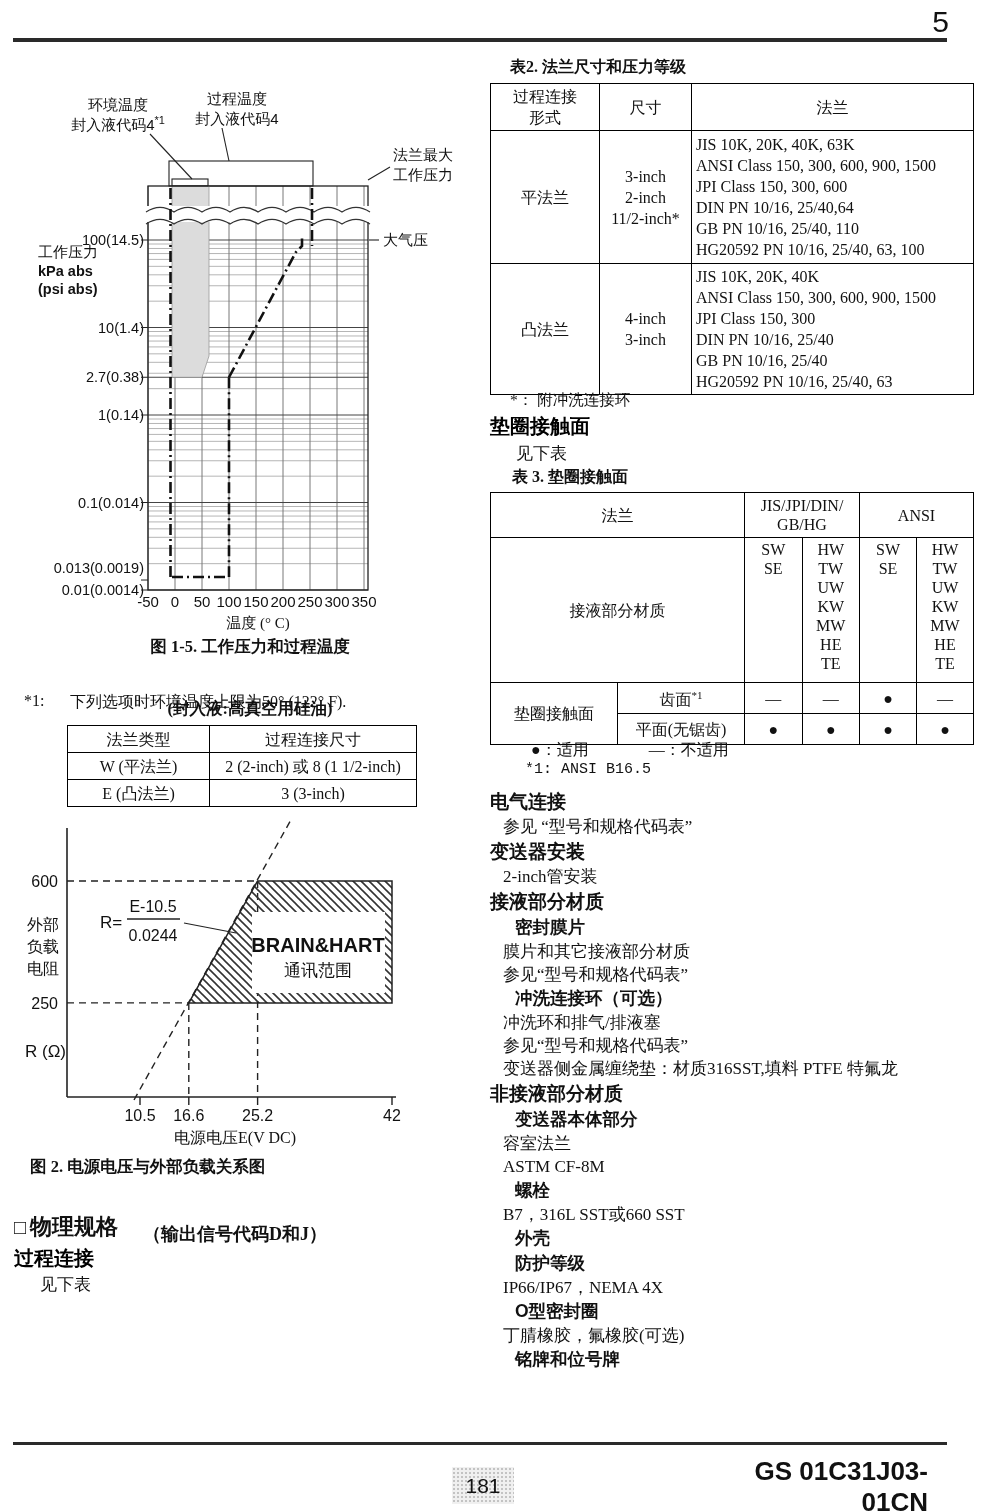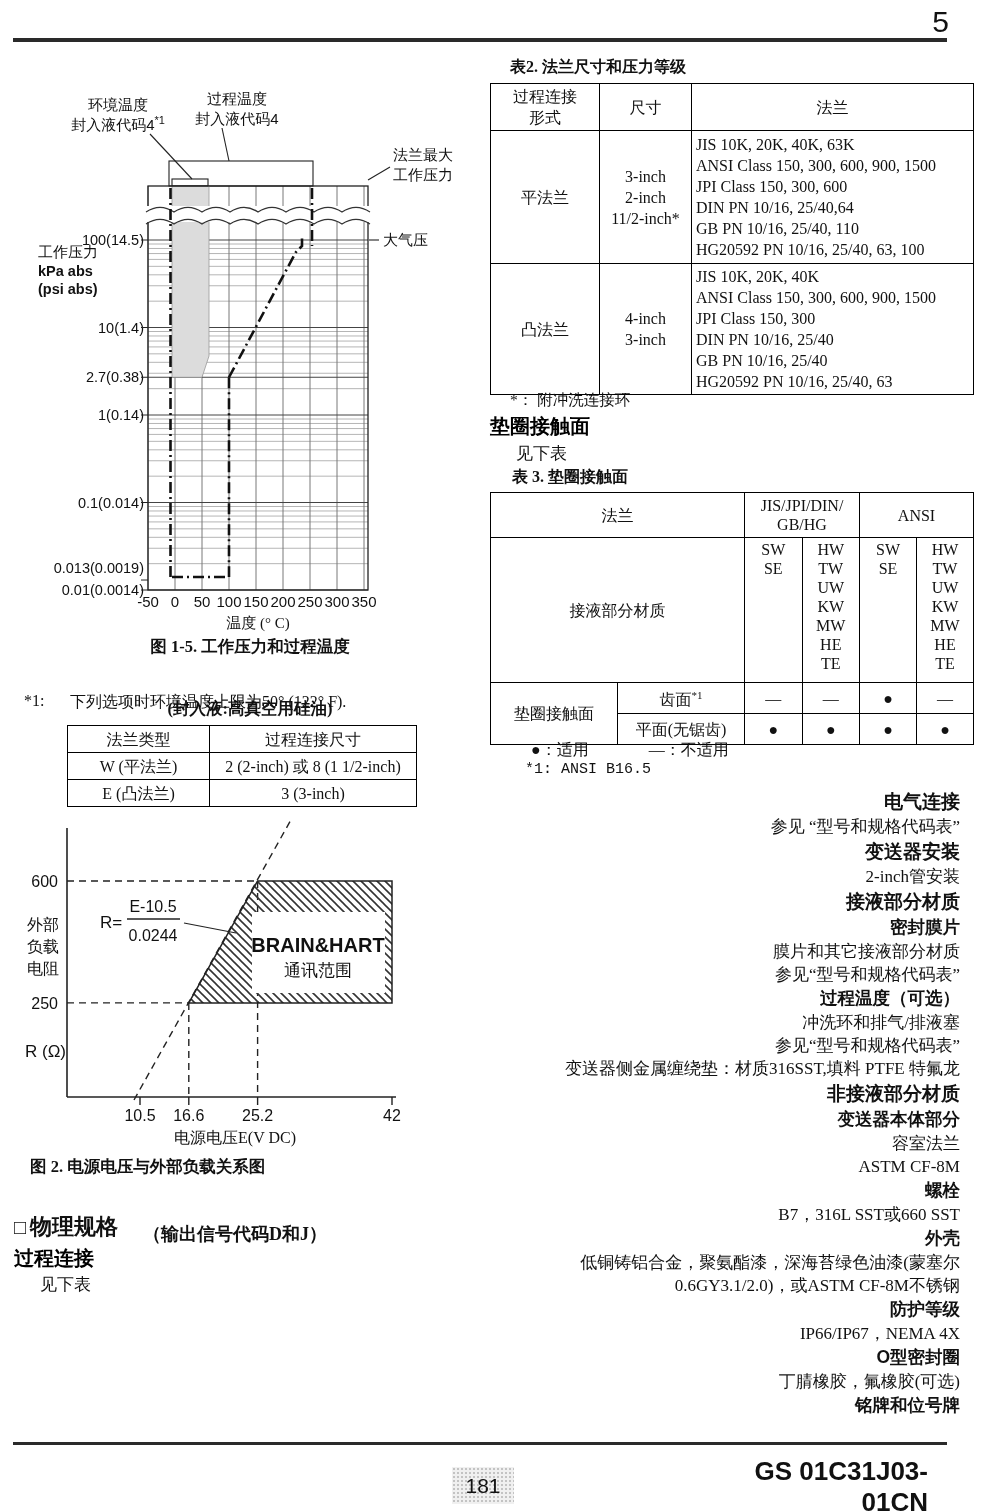--- a/index.html
+++ b/index.html
@@ -11,21 +11,21 @@
   .rule{background:#2a2a2a;height:3px;}
   .h1{font-family:"Liberation Sans",sans-serif;font-weight:bold;font-size:20px;color:#000;}
   .prelines{white-space:pre-line;}
   table{border-collapse:collapse;table-layout:fixed;}
   td,th{border:1.4px solid #000;font-weight:normal;vertical-align:middle;text-align:center;
         font-size:16px;line-height:21px;padding:2px 4px;color:#111;}
   .tleft{text-align:left;}
   .ttop{vertical-align:top;}
   #spec-sections .spec-h1{font-family:"Liberation Sans",sans-serif;font-weight:bold;font-size:19px;line-height:27px;}
   #spec-sections .spec-h2{font-family:"Liberation Sans",sans-serif;font-weight:bold;font-size:17.5px;line-height:25px;margin-left:25px;}
-  #spec-sections .spec-body{font-size:17px;line-height:23px;margin-left:28px;}
+  #spec-sections .spec-body{font-size:17px;line-height:23px;margin-left:13px;}
   .pagebox{background-color:#f0f0f0;
      background-image:radial-gradient(#c3c3c3 1px, transparent 1.1px);
      background-size:4px 4px;}
 </style>
 </head>
 <body>
 
 <div class="abs sans" style="left:915px;top:5px;width:34px;font-size:30px;text-align:right;">5</div>
 <div class="abs rule" style="left:13px;top:38px;width:934px;height:3.5px;"></div>
 
@@ -292,41 +292,40 @@
     <td>●</td>
   </tr>
 </tbody>
   </table>
 
 <div class="abs" style="left:531px;top:740px;font-size:16px;">
   <span>●：</span><span style="margin-right:60px;">适用</span><span>—：</span><span>不适用</span>
 </div>
 <div class="abs mono" style="left:525px;top:761px;font-size:15px;">*1:  ANSI B16.5</div>
 
-<div id="spec-sections" class="abs" style="left:490px;top:788px;width:470px;text-align:right;">
+<div id="spec-sections" class="abs" style="left:490px;top:788px;width:470px;">
     <div class="spec-h1">电气连接</div>
     <div class="spec-body">参见 “型号和规格代码表”</div>
     <div class="spec-h1">变送器安装</div>
     <div class="spec-body">2-inch管安装</div>
     <div class="spec-h1">接液部分材质</div>
     <div class="spec-h2">密封膜片</div>
     <div class="spec-body">膜片和其它接液部分材质</div>
     <div class="spec-body">参见“型号和规格代码表”</div>
-    <div class="spec-h2">过程温度（可选）</div>
+    <div class="spec-h2">冲洗连接环（可选）</div>
     <div class="spec-body">冲洗环和排气/排液塞</div>
     <div class="spec-body">参见“型号和规格代码表”</div>
     <div class="spec-body">变送器侧金属缠绕垫：材质316SST,填料 PTFE 特氟龙</div>
     <div class="spec-h1">非接液部分材质</div>
     <div class="spec-h2">变送器本体部分</div>
     <div class="spec-body">容室法兰</div>
     <div class="spec-body">ASTM CF-8M</div>
     <div class="spec-h2">螺栓</div>
     <div class="spec-body">B7，316L SST或660 SST</div>
     <div class="spec-h2">外壳</div>
-    <div class="spec-body">低铜铸铝合金，聚氨酯漆，深海苔绿色油漆(蒙塞尔0.6GY3.1/2.0)，或ASTM CF-8M不锈钢</div>
     <div class="spec-h2">防护等级</div>
     <div class="spec-body">IP66/IP67，NEMA 4X</div>
     <div class="spec-h2">O型密封圈</div>
     <div class="spec-body">丁腈橡胶，氟橡胶(可选)</div>
     <div class="spec-h2">铭牌和位号牌</div>
   </div>
 
 <div class="abs rule" style="left:13px;top:1442px;width:934px;height:3px;"></div>
 <div class="abs sans" style="left:700px;top:1456px;width:228px;text-align:right;font-size:26px;font-weight:bold;">GS 01C31J03-01CN</div>
 <div class="abs pagebox sans" style="left:452px;top:1467px;width:62px;height:37px;line-height:37px;text-align:center;font-size:21px;">181</div>

